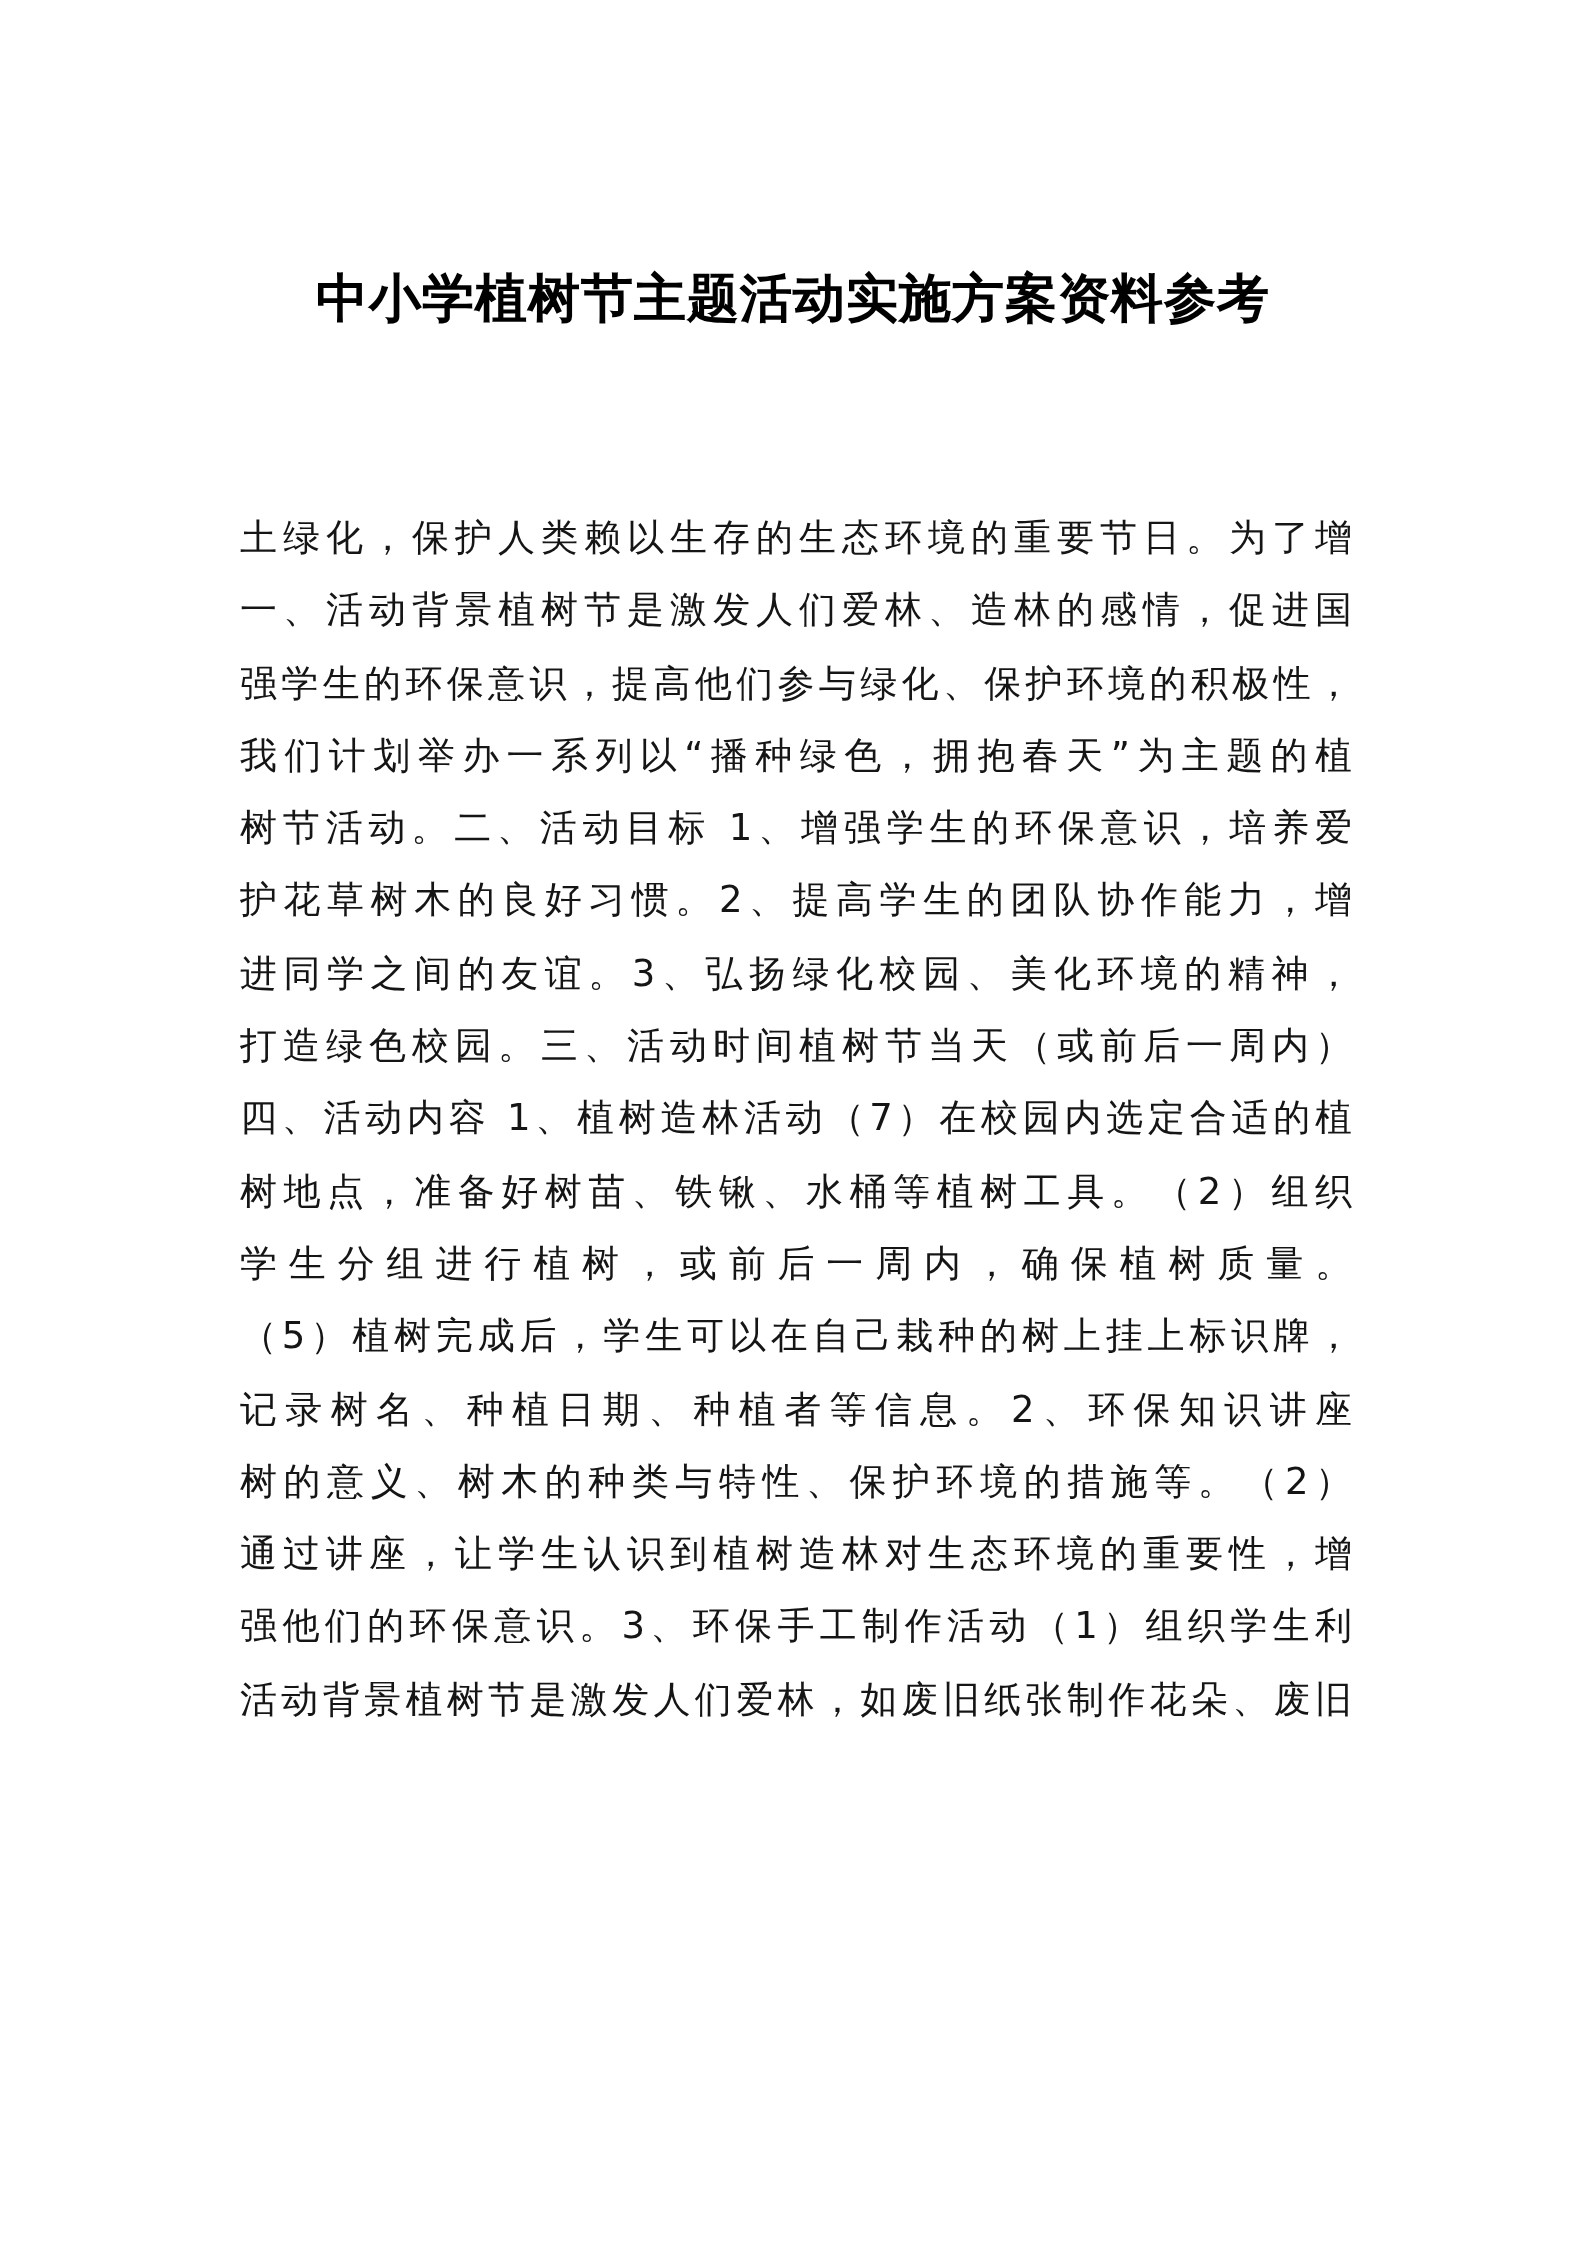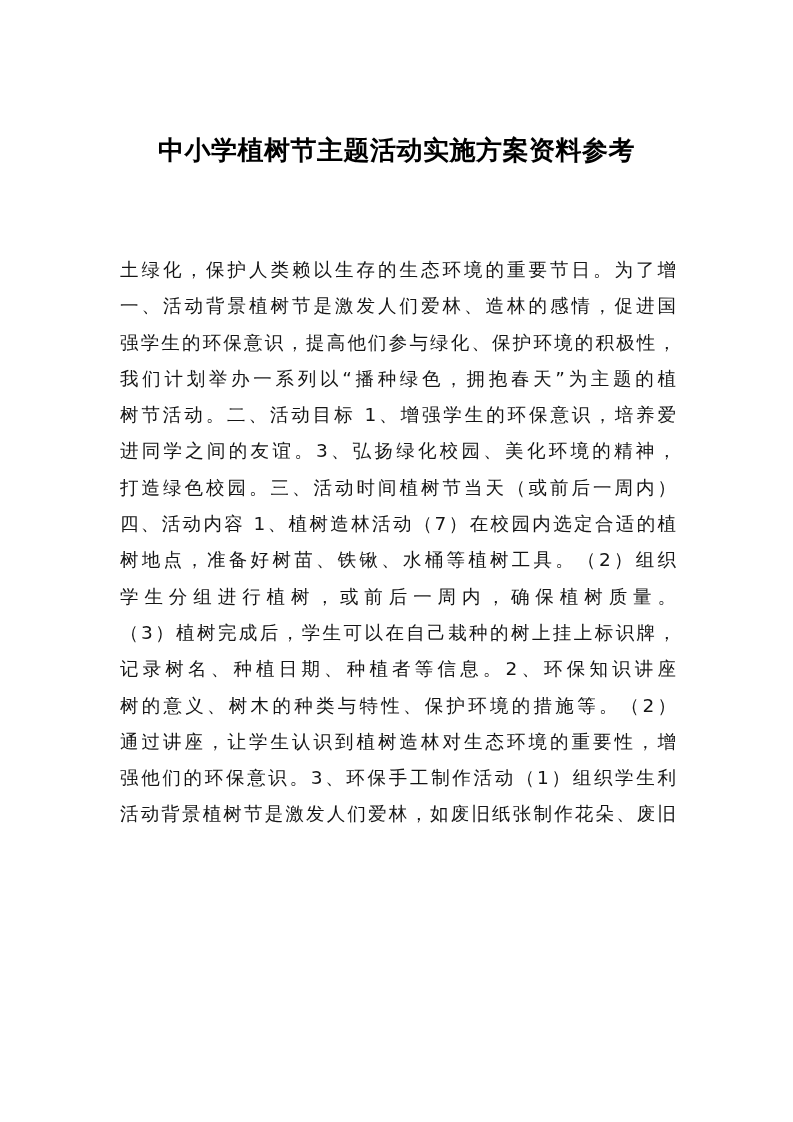--- a/index.html
+++ b/index.html
@@ -61,25 +61,26 @@
 
 <div class="page">
   <h1 class="title">中小学植树节主题活动实施方案资料参考</h1>
 
   <div class="body">
     <span class="line">土绿化，保护人类赖以生存的生态环境的重要节日。为了增</span>
     <span class="line">一、活动背景植树节是激发人们爱林、造林的感情，促进国</span>
     <span class="line">强学生的环保意识，提高他们参与绿化、保护环境的积极性，</span>
     <span class="line">我们计划举办一系列以“播种绿色，拥抱春天”为主题的植</span>
     <span class="line">树节活动。二、活动目标 1、增强学生的环保意识，培养爱</span>
+    <span class="line">护花草树木的良好习惯。2、提高学生的团队协作能力，增</span>
     <span class="line">进同学之间的友谊。3、弘扬绿化校园、美化环境的精神，</span>
     <span class="line">打造绿色校园。三、活动时间植树节当天（或前后一周内）</span>
     <span class="line">四、活动内容 1、植树造林活动（7）在校园内选定合适的植</span>
     <span class="line">树地点，准备好树苗、铁锹、水桶等植树工具。（2）组织</span>
     <span class="line">学生分组进行植树，或前后一周内，确保植树质量。</span>
-    <span class="line">（3）植树完成后，学生可以在自己栽种的树上挂上标识牌，</span>
+    <span class="line">（5）植树完成后，学生可以在自己栽种的树上挂上标识牌，</span>
     <span class="line">记录树名、种植日期、种植者等信息。2、环保知识讲座</span>
     <span class="line">树的意义、树木的种类与特性、保护环境的措施等。（2）</span>
     <span class="line">通过讲座，让学生认识到植树造林对生态环境的重要性，增</span>
     <span class="line">强他们的环保意识。3、环保手工制作活动（1）组织学生利</span>
     <span class="line last">活动背景植树节是激发人们爱林，如废旧纸张制作花朵、废旧</span>
   </div>
 </div>
 
 </body></html>

